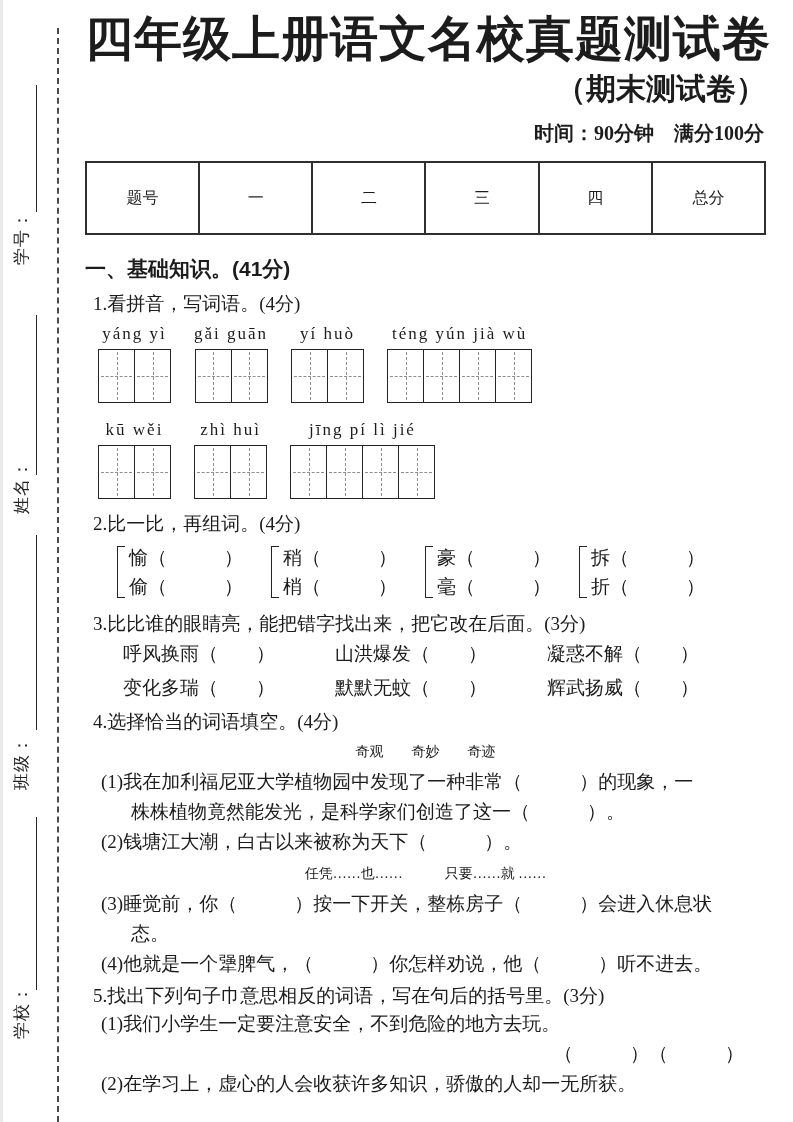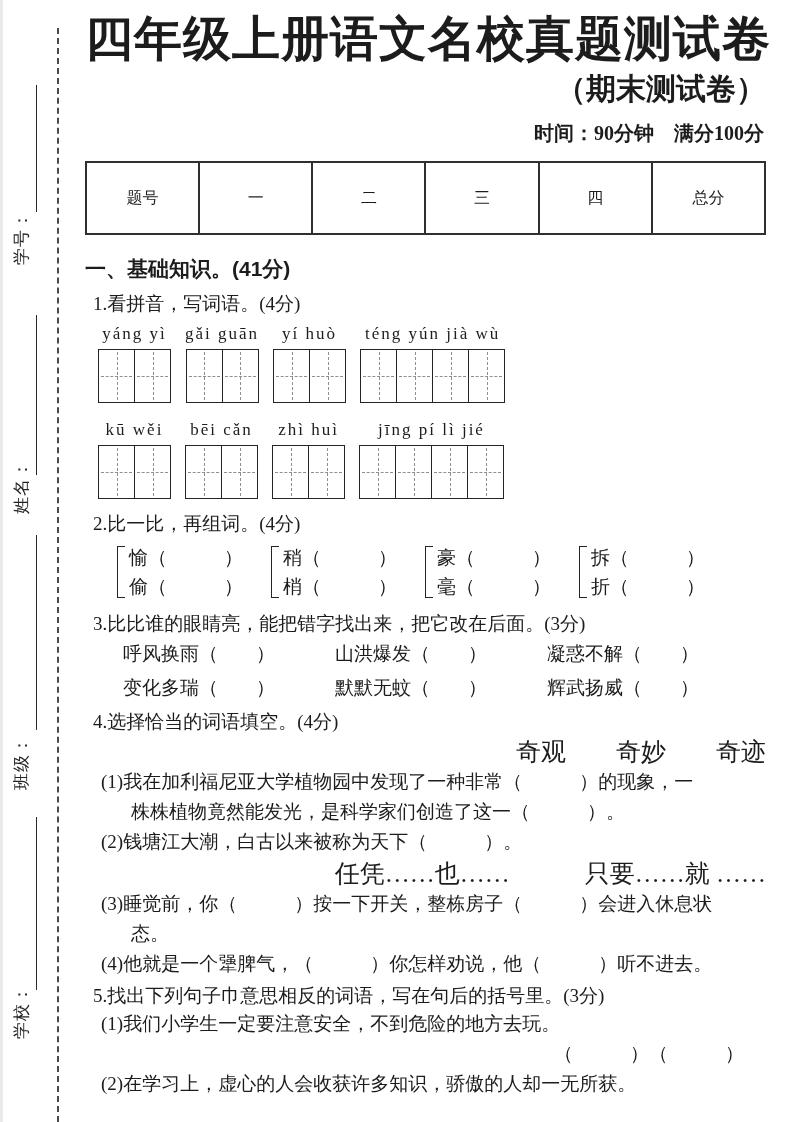--- a/index.html
+++ b/index.html
@@ -36,40 +36,40 @@
   table.score{border-collapse:collapse;table-layout:fixed;width:100%;margin-top:14px;}
   table.score td{border:2px solid #2f2f2f;font-size:16px;text-align:center;padding:18px;}
   table.score tr.r1 td{height:34px;}
   table.score tr.r2 td{height:38px;}
 
   .sec-heading{font-size:21px;font-weight:800;margin-top:20px;
                font-family:"Liberation Sans","DejaVu Sans",sans-serif;}
   .q-label{font-size:19px;margin-top:8px;margin-left:8px;}
 
   
-  .pin-row{display:flex;gap:14px;margin-left:13px;margin-top:6px;}
+  .pin-row{display:flex;gap:23px;margin-left:13px;margin-top:6px;}
   .pin-group{display:flex;flex-direction:column;align-items:center;}
   .pinyin{font-size:17px;letter-spacing:2px;line-height:22px;margin-bottom:4px;white-space:nowrap;}
   .write-grid{display:flex;border:1.8px solid #242424;}
   .wcell{width:35px;height:52px;position:relative;border-left:1.5px solid #242424;}
   .wcell:first-child{border-left:none;}
   .wcell::before{content:'';position:absolute;left:50%;top:2px;bottom:2px;border-left:1px dashed #8f8f8f;}
   .wcell::after{content:'';position:absolute;top:50%;left:2px;right:2px;border-top:1px dashed #8f8f8f;}
 
   
   .pair-row{display:flex;gap:28px;margin-left:32px;margin-top:6px;}
   .pair{display:flex;align-items:stretch;}
   .brk{width:7px;margin:3px 4px 3px 0;border:1.5px solid #242424;border-right:none;}
   .pair-lines div{font-size:19px;line-height:29px;white-space:nowrap;}
 
   
   .q3row{display:flex;gap:60px;margin-left:38px;font-size:19px;line-height:34px;white-space:nowrap;}
 
   
-  .bank{font-size:25px;text-align:right;line-height:30px;margin-top:2px;}
+  .bank{font-size:14px;text-align:center;line-height:30px;margin-top:2px;}
   .item{font-size:19px;line-height:30px;margin-left:16px;white-space:nowrap;}
   .item.cont{margin-left:46px;}
   .blank-line{font-size:19px;line-height:30px;text-align:right;padding-right:22px;}
 </style>
 </head>
 <body>
 
 <div class="scan-edge"></div>
 
 <div class="fold-line"></div>
@@ -138,27 +138,20 @@
     </div>
   <div class="pin-row" style="margin-top:16px;">
       <div class="pin-group">
         <div class="pinyin">kū wěi</div>
         <div class="write-grid">
           <div class="wcell"></div>
           <div class="wcell"></div>
         </div>
       </div>
       <div class="pin-group">
-        <div class="pinyin">bēi cǎn</div>
-        <div class="write-grid">
-          <div class="wcell"></div>
-          <div class="wcell"></div>
-        </div>
-      </div>
-      <div class="pin-group">
         <div class="pinyin">zhì huì</div>
         <div class="write-grid">
           <div class="wcell"></div>
           <div class="wcell"></div>
         </div>
       </div>
       <div class="pin-group">
         <div class="pinyin">jīng pí lì jié</div>
         <div class="write-grid">
           <div class="wcell"></div>

